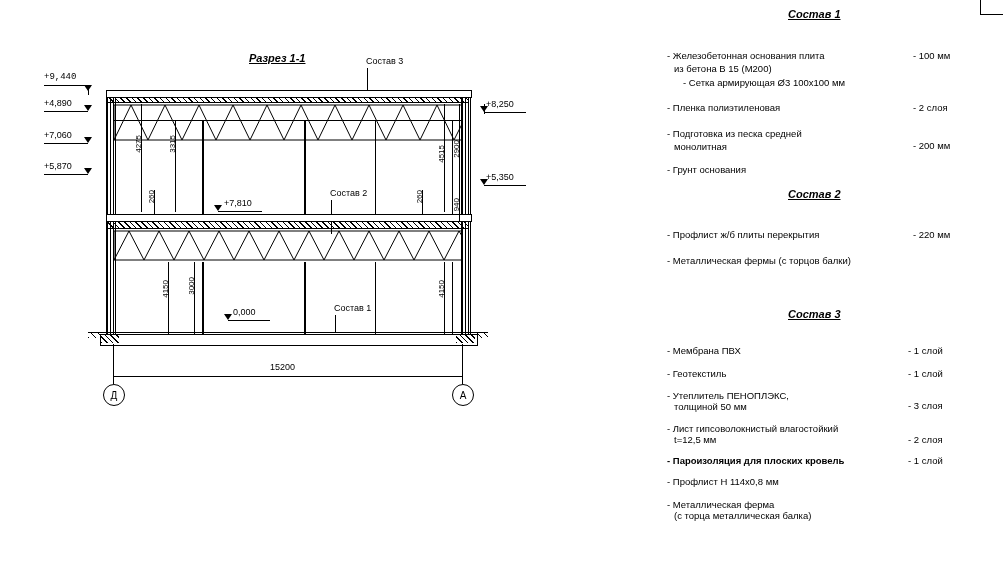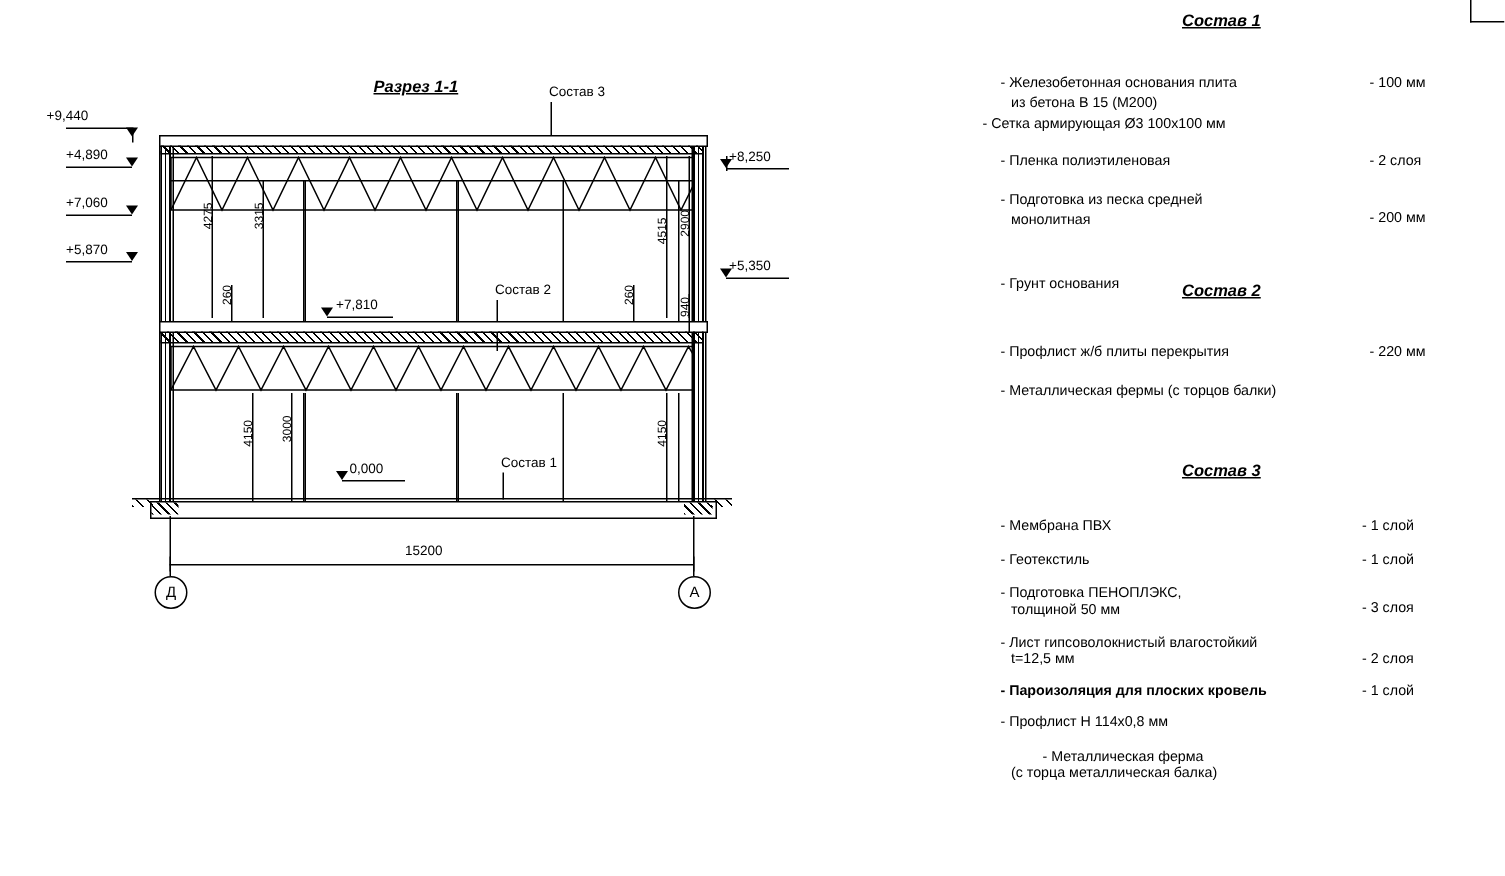--- a/index.html
+++ b/index.html
@@ -120,21 +120,21 @@
     <div class="ln hl" style="left:114px;top:120px;width:348px;"></div>
 
     <div class="ln vl" style="left:202px;top:262px;height:72px;"></div>
     <div class="ln vl" style="left:203px;top:262px;height:72px;"></div>
     <div class="ln vl" style="left:304px;top:262px;height:72px;"></div>
     <div class="ln vl" style="left:305px;top:262px;height:72px;"></div>
     <div class="ln vl" style="left:375px;top:262px;height:72px;"></div>
     <div class="ln vl" style="left:452px;top:262px;height:72px;"></div>
     <div class="ln vl" style="left:452px;top:120px;height:94px;"></div>
 
-    <div class="abs lbl9" style="left:31px;top:72px;">+9,440</div>
+    <div class="abs lbl9" style="left:44px;top:72px;font-family:Liberation Mono, monospace;">+9,440</div>
     <div class="ln hl" style="left:44px;top:85px;width:44px;"></div>
     <div class="lvtri" style="left:84px;top:85px;"></div>
     <div class="ln vl" style="left:88px;top:85px;height:10px;"></div>
 
     <div class="abs lbl9" style="left:44px;top:98px;">+4,890</div>
     <div class="ln hl" style="left:44px;top:111px;width:44px;"></div>
     <div class="lvtri" style="left:84px;top:105px;"></div>
 
     <div class="abs lbl9" style="left:44px;top:130px;">+7,060</div>
     <div class="ln hl" style="left:44px;top:143px;width:44px;"></div>
@@ -209,57 +209,57 @@
   </div>
 
   <div id="specs">
 
     <div class="spec-title" style="left:133px;top:8px;">Состав 1</div>
 
     <div class="spec-row" style="left:12px;top:50px;">- Железобетонная  основания плита</div>
     <div class="spec-row" style="left:19px;top:63px;">из бетона В 15 (М200)</div>
     <div class="spec-val" style="left:258px;top:50px;">- 100 мм</div>
 
-    <div class="spec-row" style="left:0;top:77px;">- Сетка армирующая Ø3 100х100 мм</div>
+    <div class="spec-row" style="left:28px;top:77px;">- Сетка армирующая Ø3 100х100 мм</div>
 
     <div class="spec-row" style="left:12px;top:102px;">- Пленка полиэтиленовая</div>
     <div class="spec-val" style="left:258px;top:102px;">-  2 слоя</div>
 
     <div class="spec-row" style="left:12px;top:128px;">- Подготовка из песка средней</div>
     <div class="spec-row" style="left:19px;top:141px;">монолитная</div>
     <div class="spec-val" style="left:258px;top:140px;">- 200 мм</div>
 
-    <div class="spec-row" style="left:12px;top:164px;margin-top:20px;">- Грунт основания</div>
+    <div class="spec-row" style="left:12px;top:164px;">- Грунт основания</div>
 
     <div class="spec-title" style="left:133px;top:188px;">Состав 2</div>
 
     <div class="spec-row" style="left:12px;top:229px;">- Профлист ж/б плиты перекрытия</div>
     <div class="spec-val" style="left:258px;top:229px;">- 220 мм</div>
 
     <div class="spec-row" style="left:12px;top:255px;">- Металлическая фермы (с торцов балки)</div>
 
     <div class="spec-title" style="left:133px;top:308px;">Состав 3</div>
 
     <div class="spec-row" style="left:12px;top:345px;">- Мембрана ПВХ</div>
     <div class="spec-val" style="left:253px;top:345px;">- 1 слой</div>
 
     <div class="spec-row" style="left:12px;top:368px;">- Геотекстиль</div>
     <div class="spec-val" style="left:253px;top:368px;">- 1 слой</div>
 
-    <div class="spec-row" style="left:12px;top:390px;">- Подготовка ПЕНОПЛЭКС,</div>
+    <div class="spec-row" style="left:12px;top:390px;">- Утеплитель ПЕНОПЛЭКС,</div>
     <div class="spec-row" style="left:19px;top:401px;">толщиной 50 мм</div>
     <div class="spec-val" style="left:253px;top:400px;">- 3 слоя</div>
 
     <div class="spec-row" style="left:12px;top:423px;">- Лист гипсоволокнистый влагостойкий</div>
     <div class="spec-row" style="left:19px;top:434px;">t=12,5 мм</div>
     <div class="spec-val" style="left:253px;top:434px;">- 2 слоя</div>
 
     <div class="spec-row" style="left:12px;top:455px;font-weight:bold;">- Пароизоляция для плоских кровель</div>
     <div class="spec-val" style="left:253px;top:455px;">- 1 слой</div>
 
     <div class="spec-row" style="left:12px;top:476px;">- Профлист Н 114х0,8 мм</div>
 
-    <div class="spec-row" style="left:12px;top:499px;margin-left:28px;">- Металлическая ферма</div>
+    <div class="spec-row" style="left:12px;top:499px;">- Металлическая ферма</div>
     <div class="spec-row" style="left:19px;top:510px;">(с торца металлическая балка)</div>
 
   </div>
 
 </div>
 
 </body></html>

